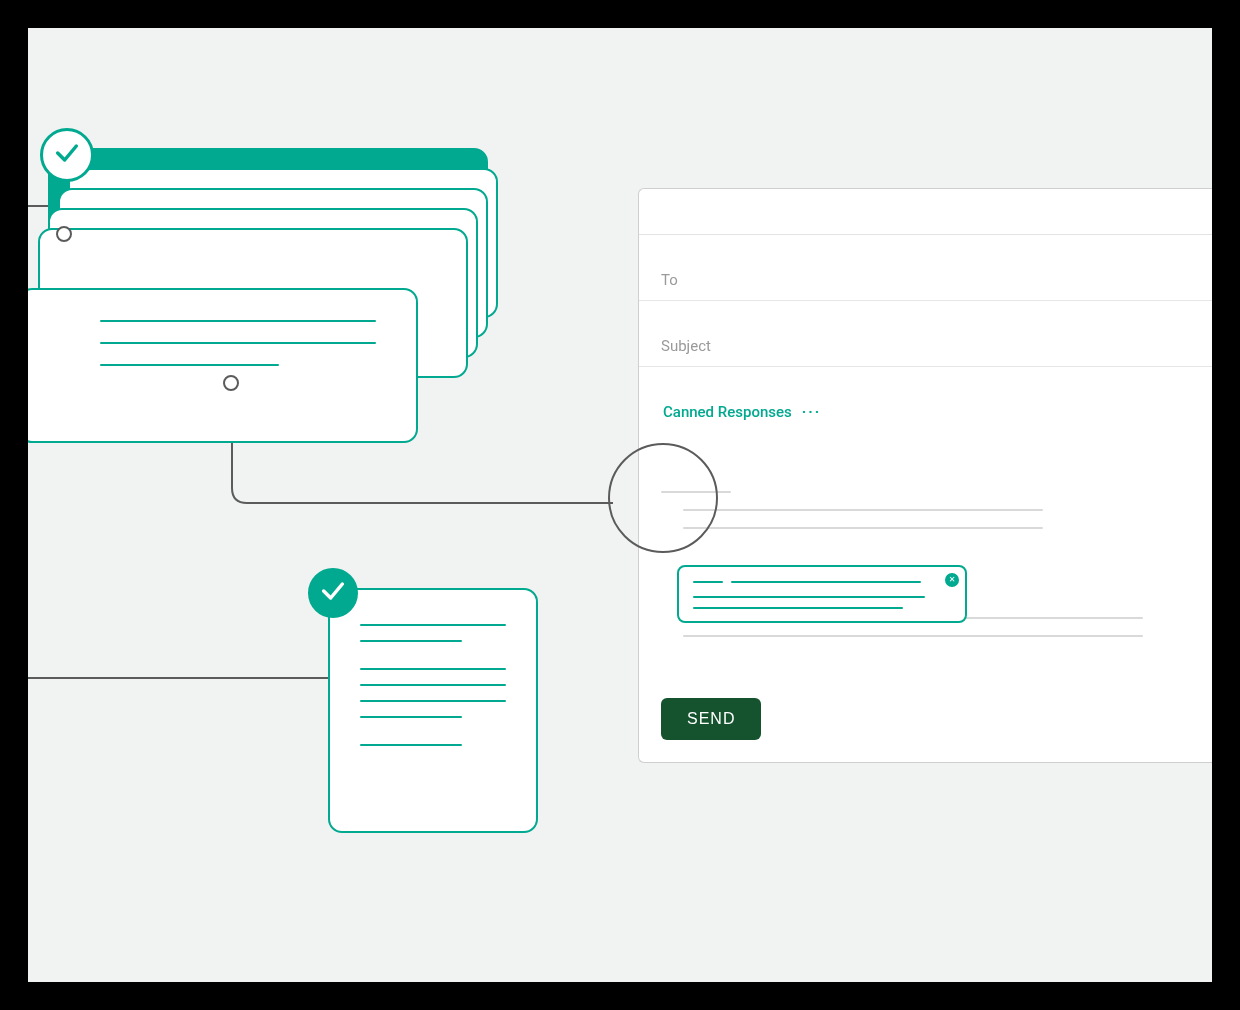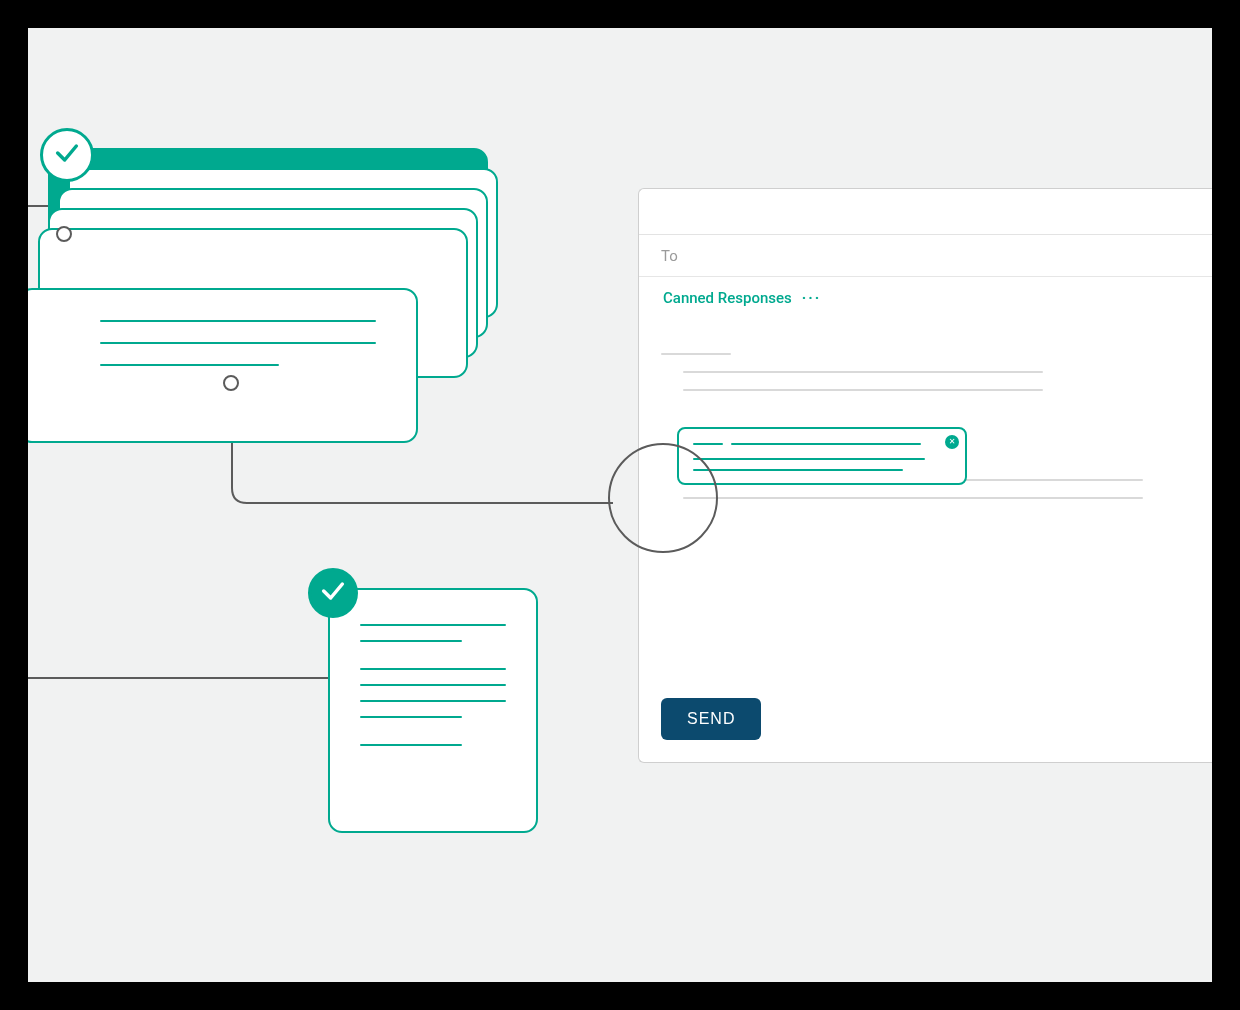--- a/index.html
+++ b/index.html
@@ -139,20 +139,21 @@
     top: 160px;
     left: 610px;
     right: 0;
     height: 575px;
     background: #fff;
     border: 1px solid #cfcfcf;
     border-right: none;
     border-radius: 6px 0 0 6px;
     display: flex;
     flex-direction: column;
+    gap: 24px;
   }
   .composer-header { height: 46px; border-bottom: 1px solid #e3e3e3; }
   .composer-row {
     height: 42px;
     border-bottom: 1px solid #e6e6e6;
     display: flex; align-items: center;
     padding: 0 22px;
     color: #9a9a9a;
     font-size: 15px;
   }
@@ -210,21 +211,21 @@
     content: "✕";
     color: #fff;
     font-size: 8px;
     line-height: 1;
   }
 
   .composer-footer {
     padding: 18px 22px 22px 22px;
   }
   .send-btn {
-    background: #0c4a6e;
+    background: #14532d;
     color: #fff;
     border: none;
     border-radius: 6px;
     padding: 12px 26px;
     font-size: 16px;
     letter-spacing: 1px;
     font-weight: 500;
   }
 </style>
 </head>
@@ -287,20 +288,23 @@
           <path d="M4 12 L10 18 L20 6" stroke="#fff" stroke-width="3" fill="none" stroke-linecap="round" stroke-linejoin="round"></path>
         </svg>
     </span>
   </div>
 
   <div class="composer">
     <div class="composer-header"></div>
     <div class="composer-row">
       <span>To</span>
     </div>
+    <div class="composer-row">
+      <span>Subject</span>
+    </div>
     <div class="composer-row link">
       <span>Canned Responses</span>
       <span class="dots">···</span>
     </div>
     <div class="composer-body">
       <div class="body-line bl-a1"></div>
       <div class="body-line bl-a2"></div>
       <div class="body-line bl-a3"></div>
 
       <div class="canned-chip">

